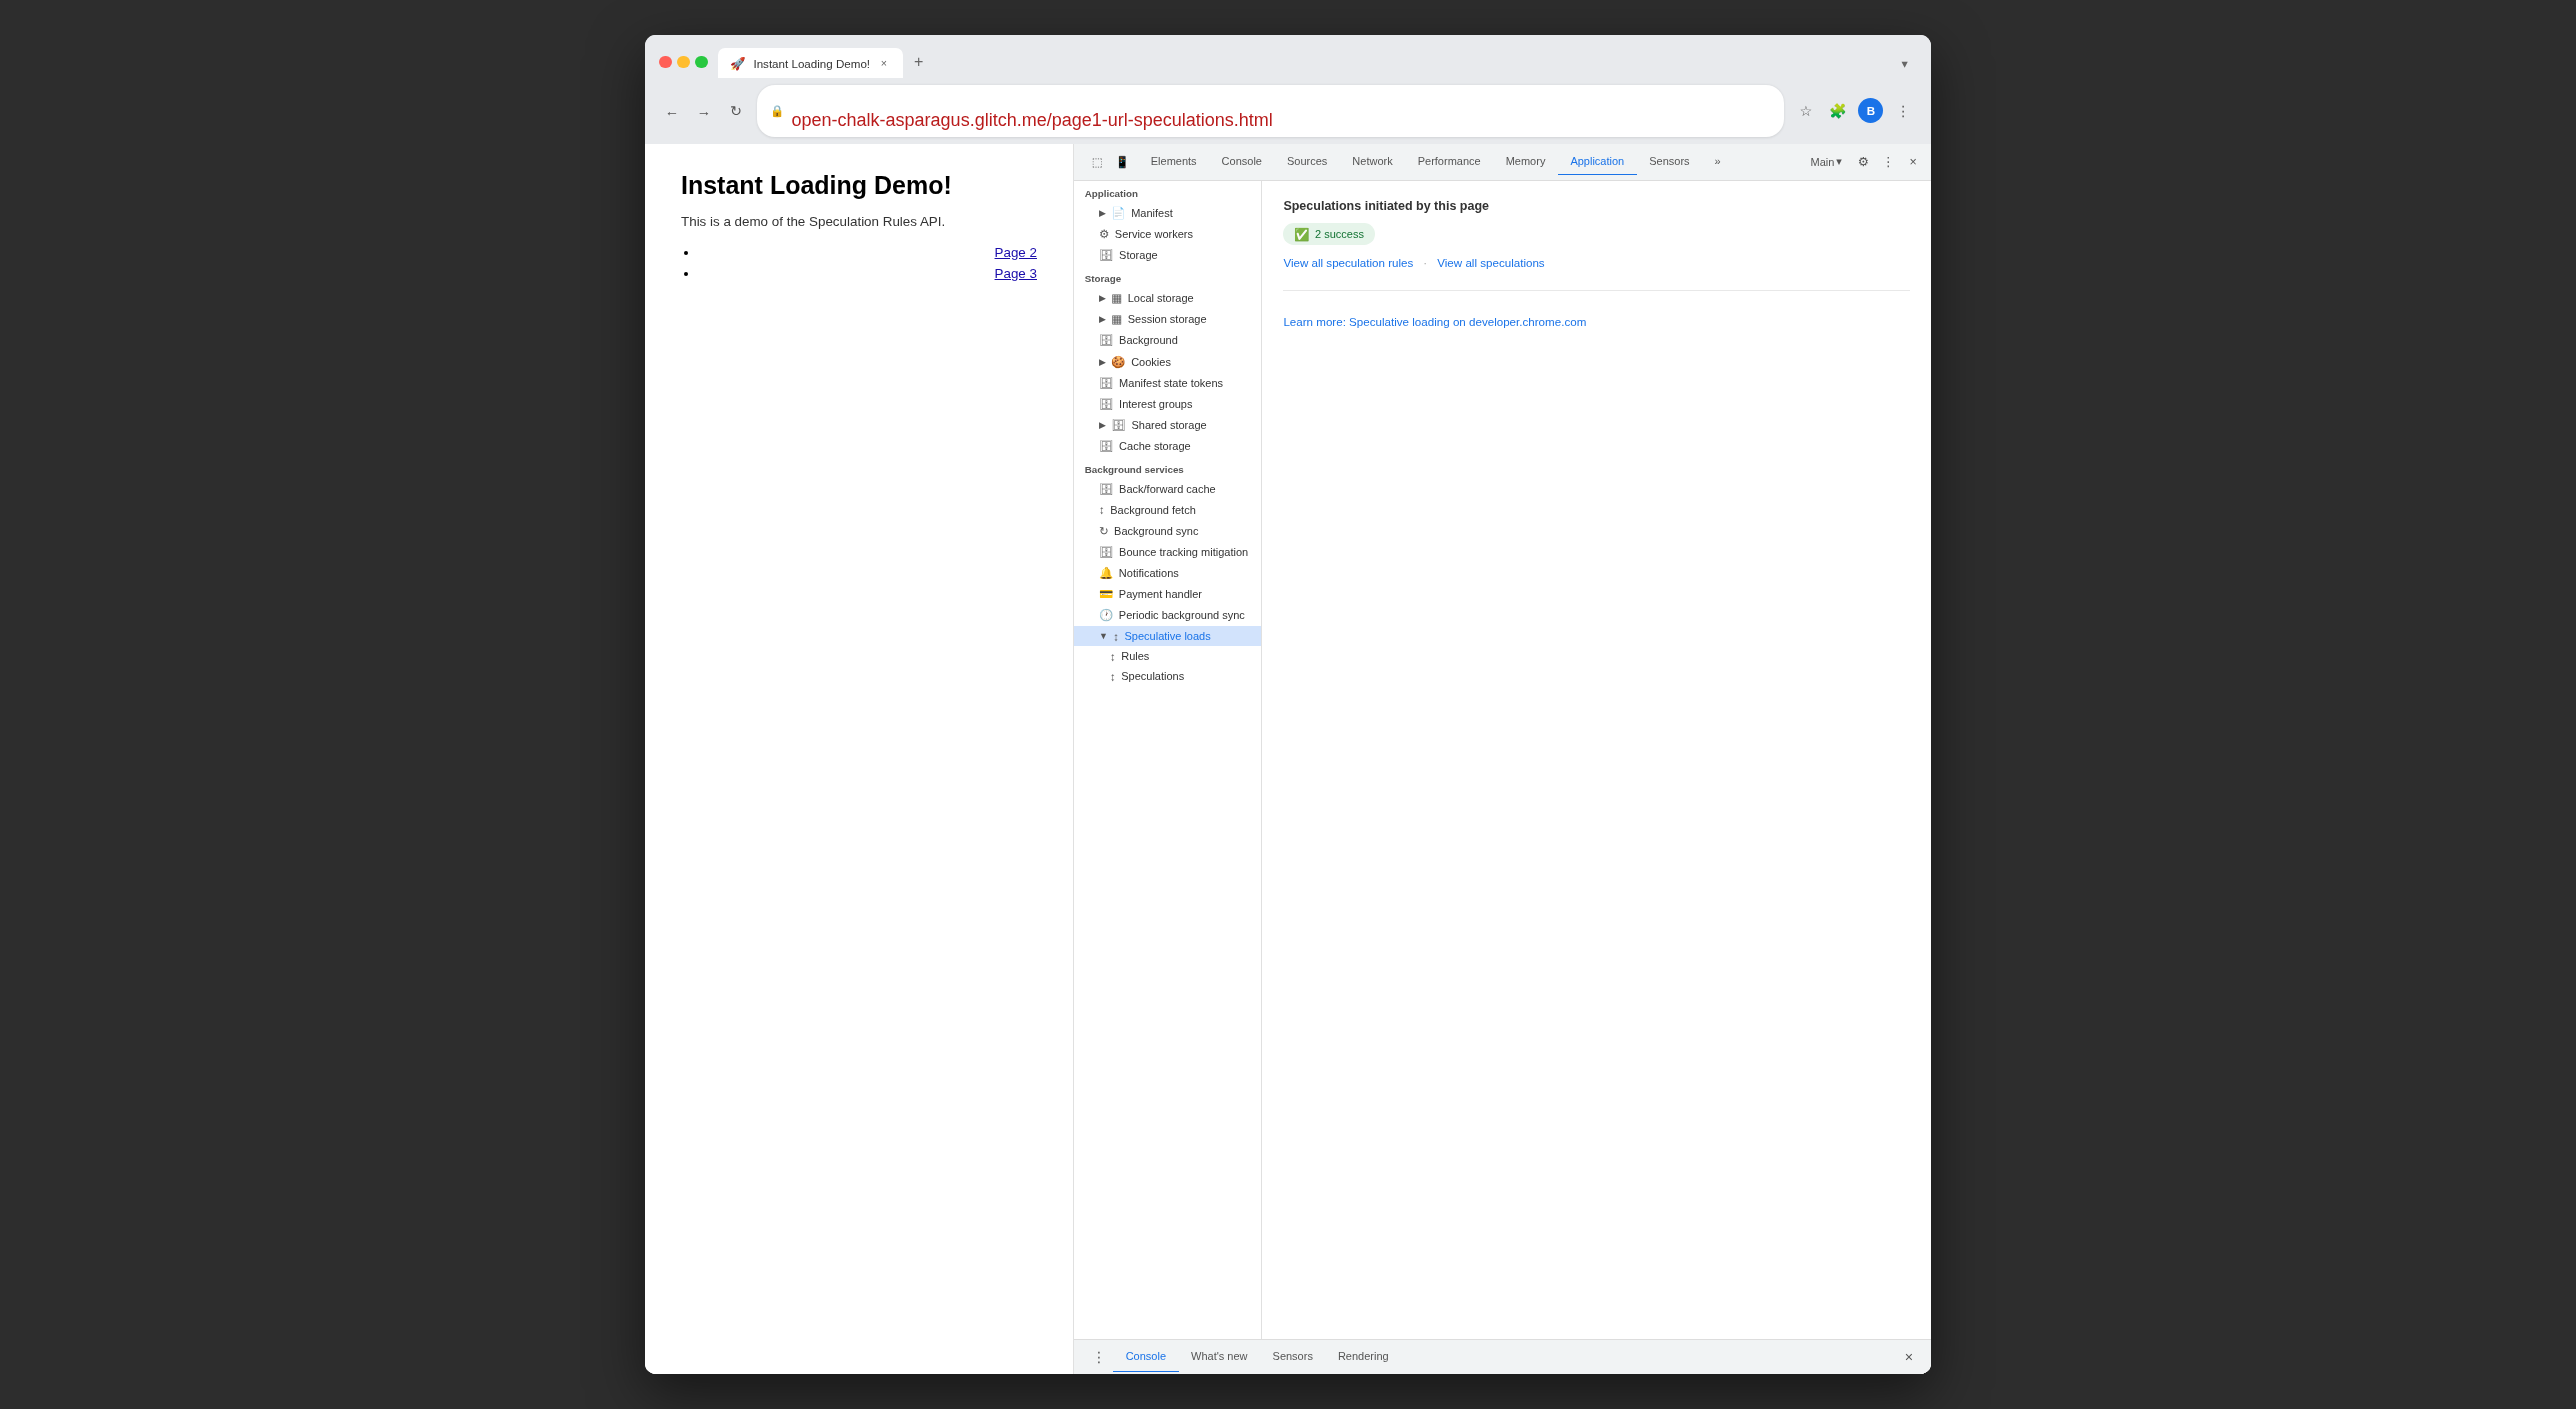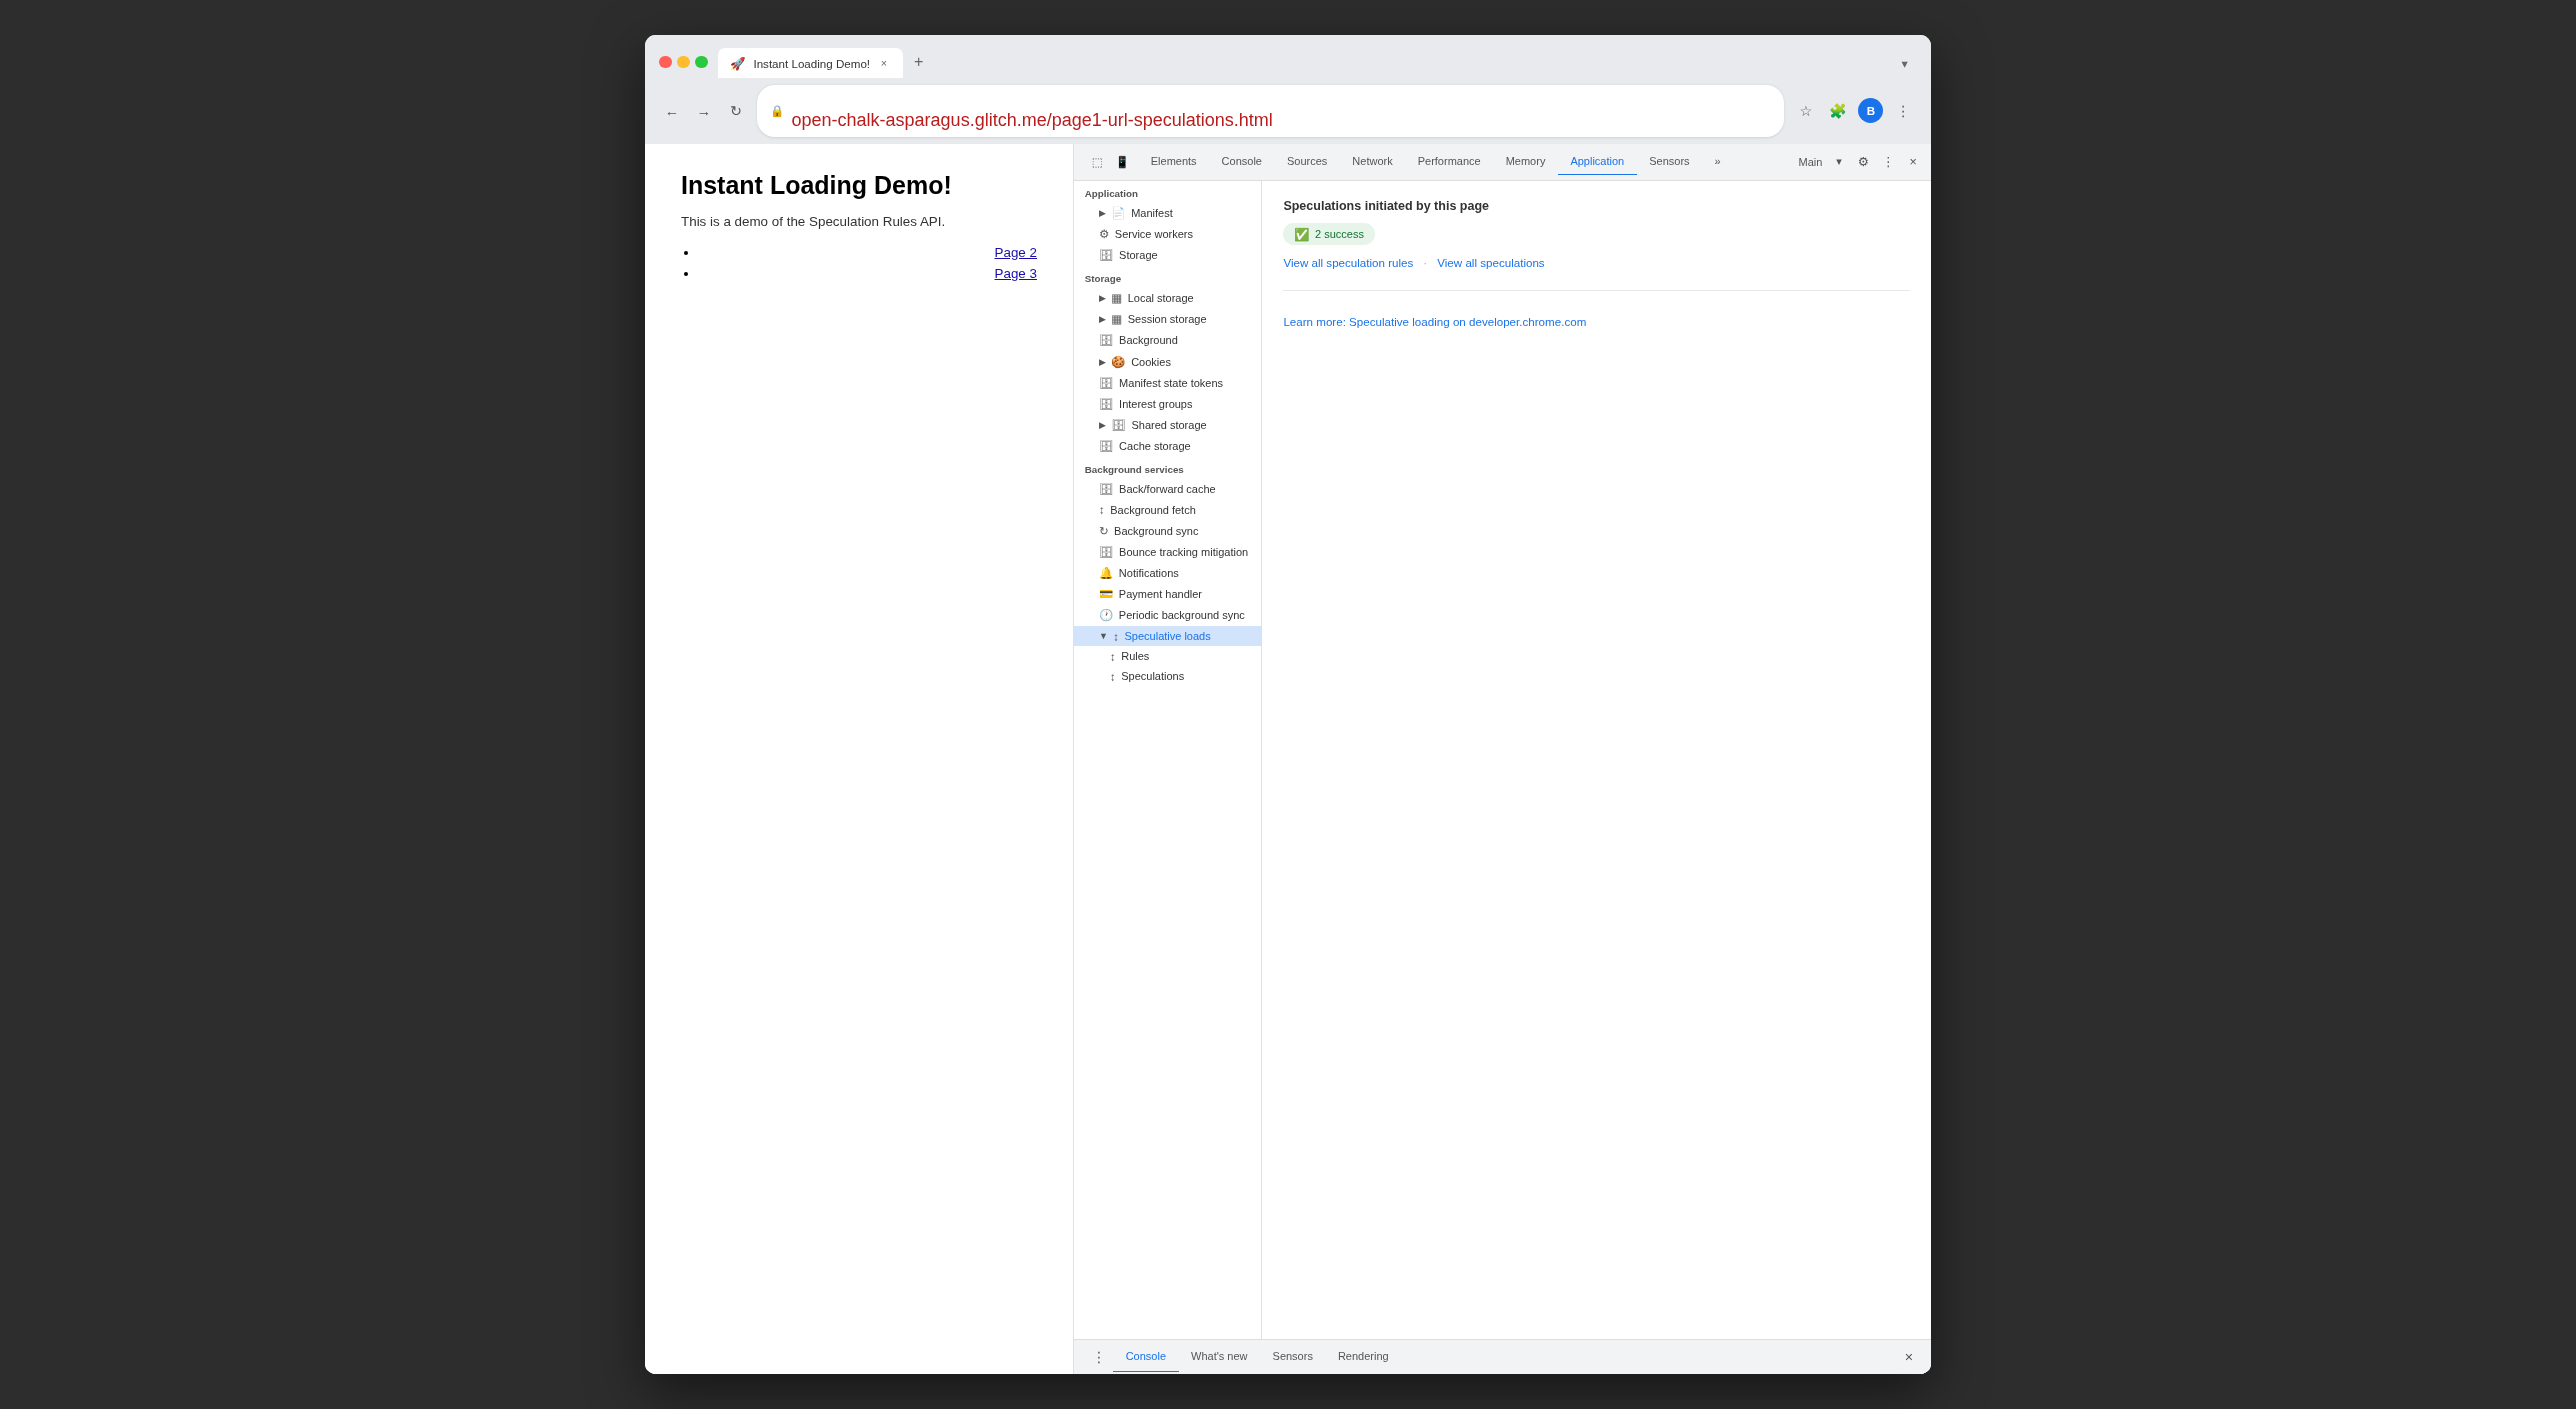--- a/index.html
+++ b/index.html
@@ -231,21 +231,21 @@
       display: flex;
       align-items: center;
       gap: 3.6px;
     }
     .devtools-end-btn {
       padding: 3.6px 7.1px;
       font-size: 11px;
       color: #555;
       display: flex;
       align-items: center;
-      gap: 14px;
+      gap: 2px;
       cursor: pointer;
     }
     .devtools-end-icon {
       width: 21.4px;
       height: 21.4px;
       display: flex;
       align-items: center;
       justify-content: center;
       color: #555;
       font-size: 12.5px;

